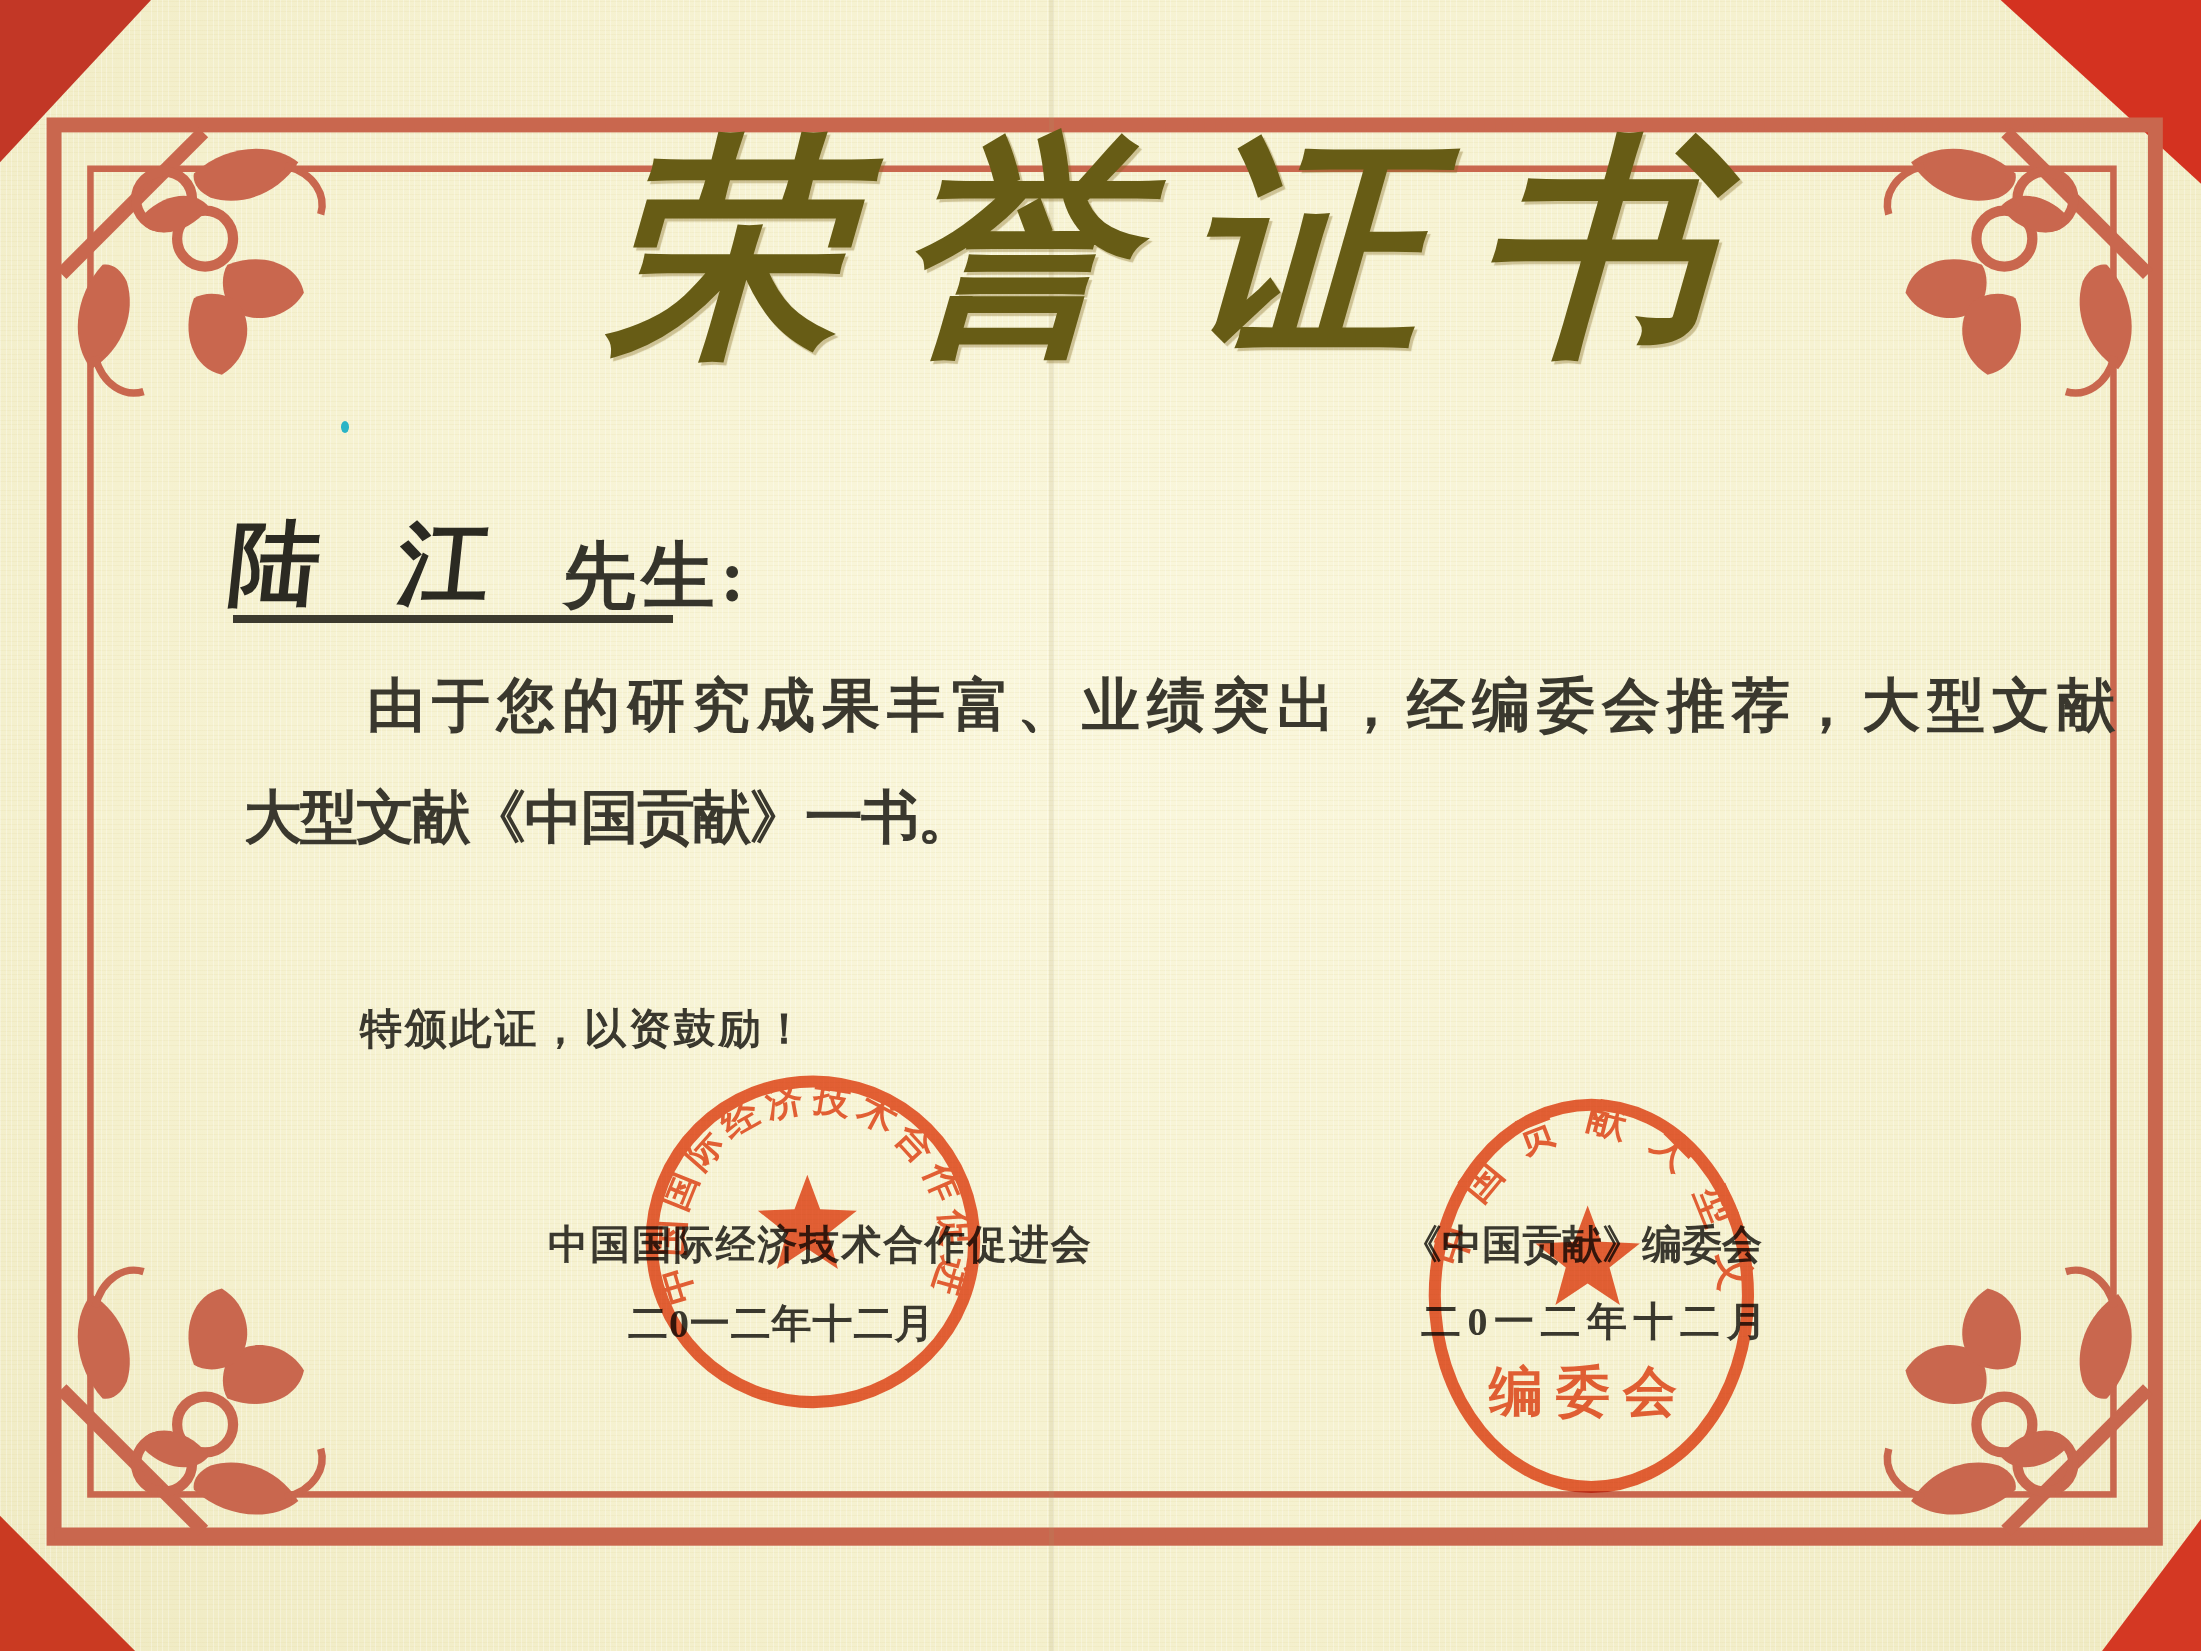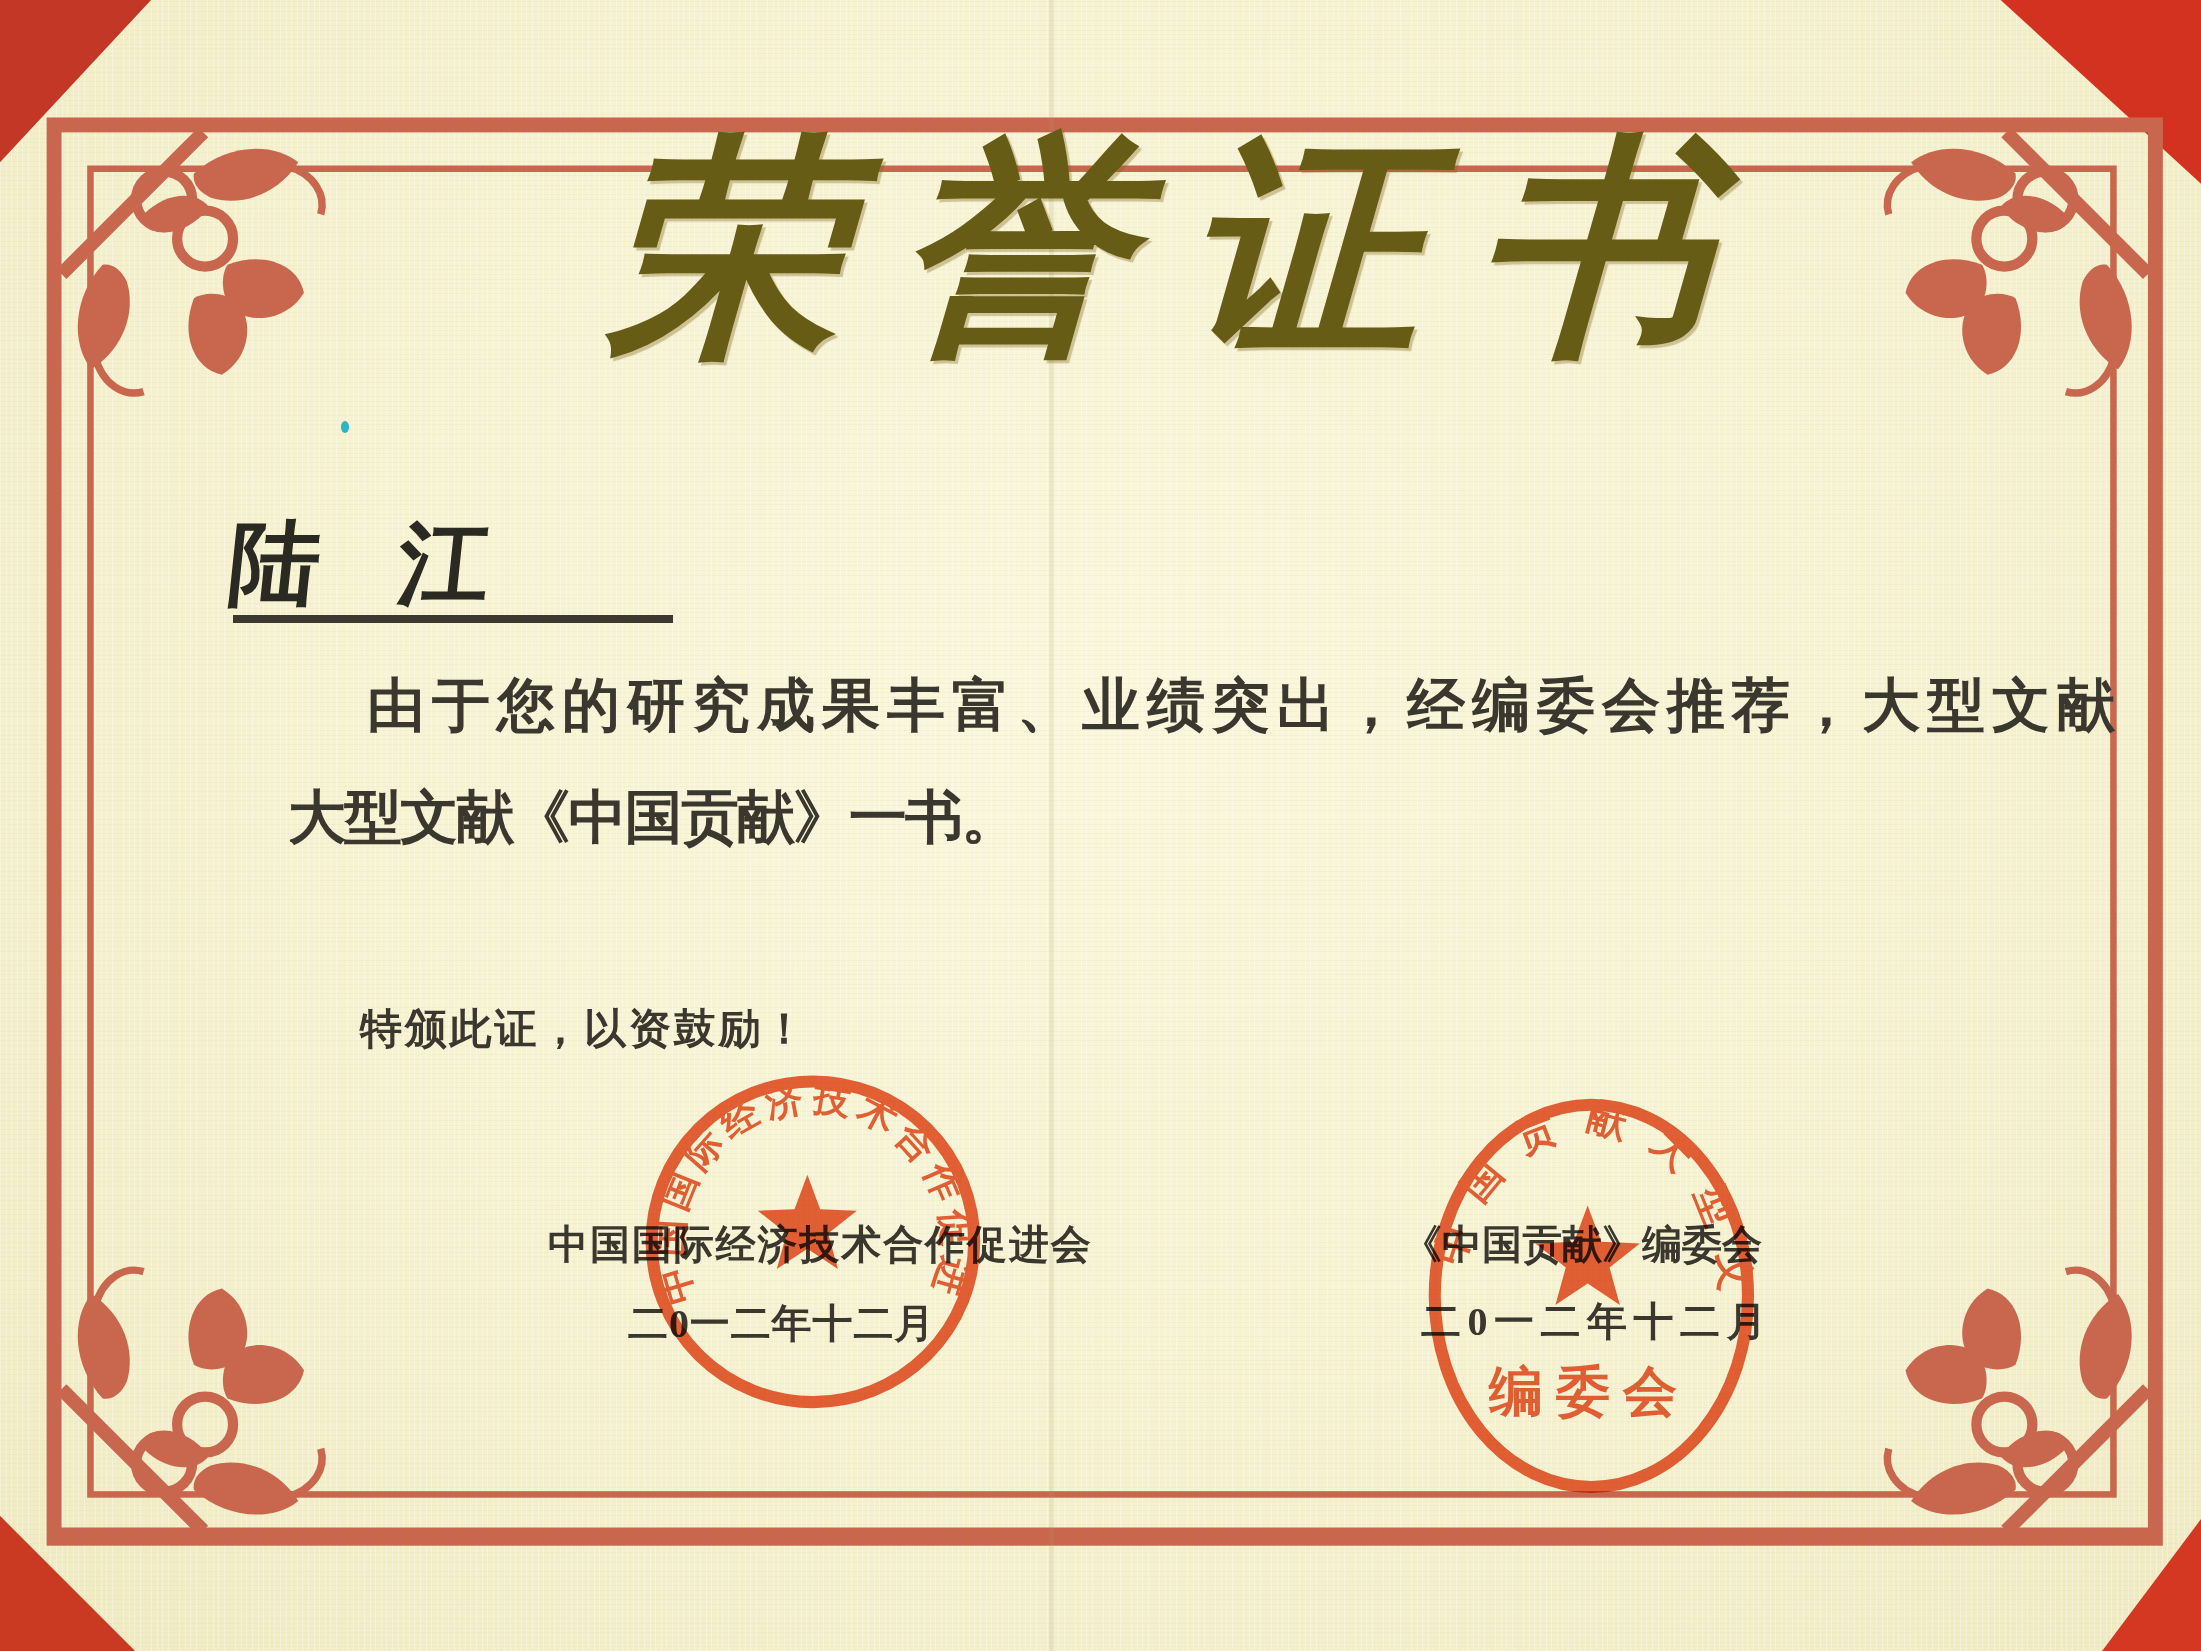--- a/index.html
+++ b/index.html
@@ -37,21 +37,21 @@
   }
   .honorific{
     left:563px;top:528px;
     font-size:73px;font-weight:bold;
     color:#35342b;letter-spacing:5.6px;
   }
   .underline{position:absolute;left:233px;top:615px;width:440px;height:8.4px;
              background:#3c3a2e;}
   .bodyline{color:#3a382e;font-weight:bold;}
   .line1{left:367px;top:667px;font-size:58px;letter-spacing:7px;}
-  .line2{left:244px;top:779px;font-size:58px;letter-spacing:-1.9px;margin-left:44px;}
+  .line2{left:244px;top:779px;font-size:58px;letter-spacing:-1.9px;}
   .closing{left:360px;top:962px;font-size:42px;letter-spacing:2.8px;margin-top:39px;}
   .org{color:#3a382e;font-weight:bold;font-size:40px;}
   .left-org{left:548px;top:1217px;letter-spacing:1.9px;}
   .left-date{left:628px;top:1296px;letter-spacing:0.9px;}
   .right-org{left:1402px;top:1217px;letter-spacing:0;}
   .right-date{left:1421px;top:1294px;letter-spacing:6.5px;}
   .seals{mix-blend-mode:multiply;opacity:.92;pointer-events:none;}
   .seal-arc{font-family:"Liberation Serif","DejaVu Serif",serif;font-weight:bold;}
 </style>
 </head>
@@ -91,20 +91,21 @@
     <use href="#orn" transform="translate(58,1650) scale(1,-1)"></use>
     <use href="#orn" transform="translate(2312,1650) scale(-1,-1)"></use>
   </svg>
 
   <div class="fold"></div>
   <div class="speck"></div>
 
   <div class="txt title">荣誉证书</div>
 
   <div class="txt name">陆 江</div>
+  <div class="txt honorific">先生:</div>
   <div class="underline"></div>
 
   <div class="txt bodyline line1">由于您的研究成果丰富、业绩突出，经编委会推荐，大型文献</div>
   <div class="txt bodyline line2">大型文献《中国贡献》一书。</div>
   <div class="txt bodyline closing">特颁此证，以资鼓励！</div>
 
   <div class="txt org left-org">中国国际经济技术合作促进会</div>
   <div class="txt org left-date">二0一二年十二月</div>
   <div class="txt org right-org">《中国贡献》编委会</div>
   <div class="txt org right-date">二0一二年十二月</div>

